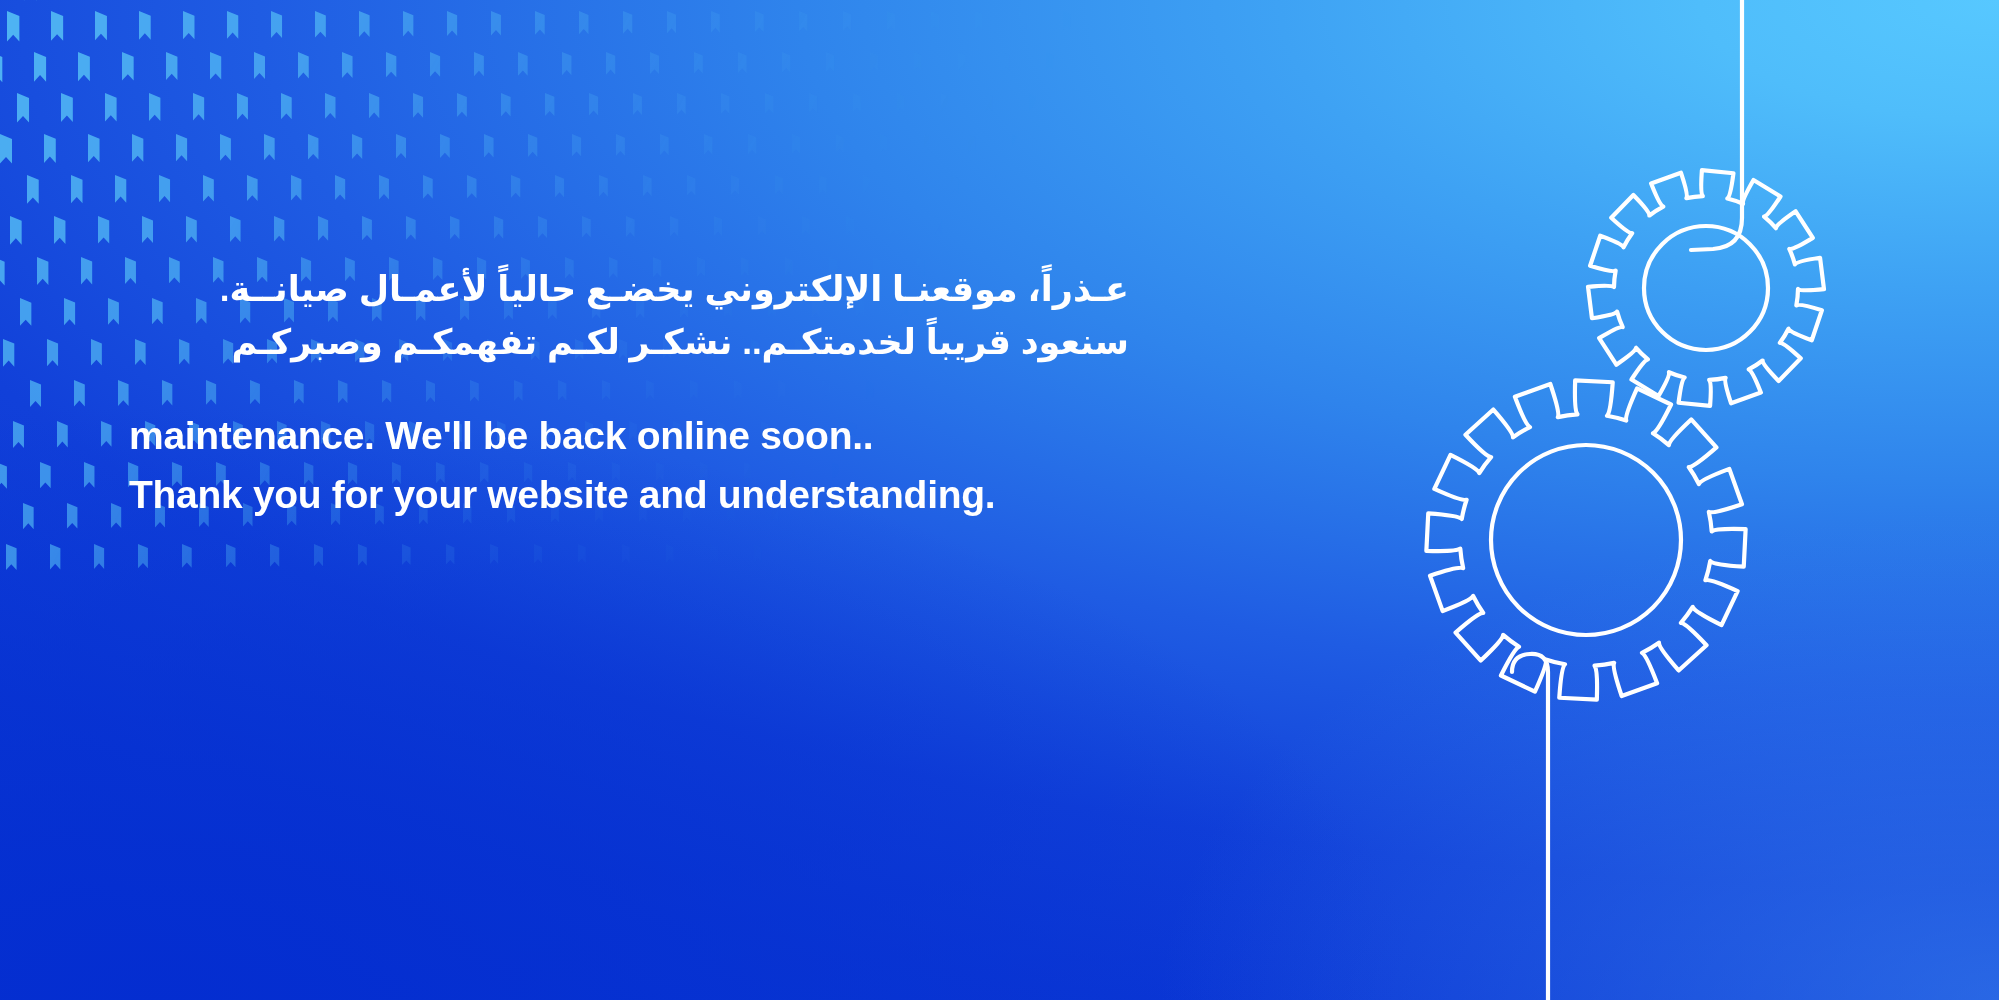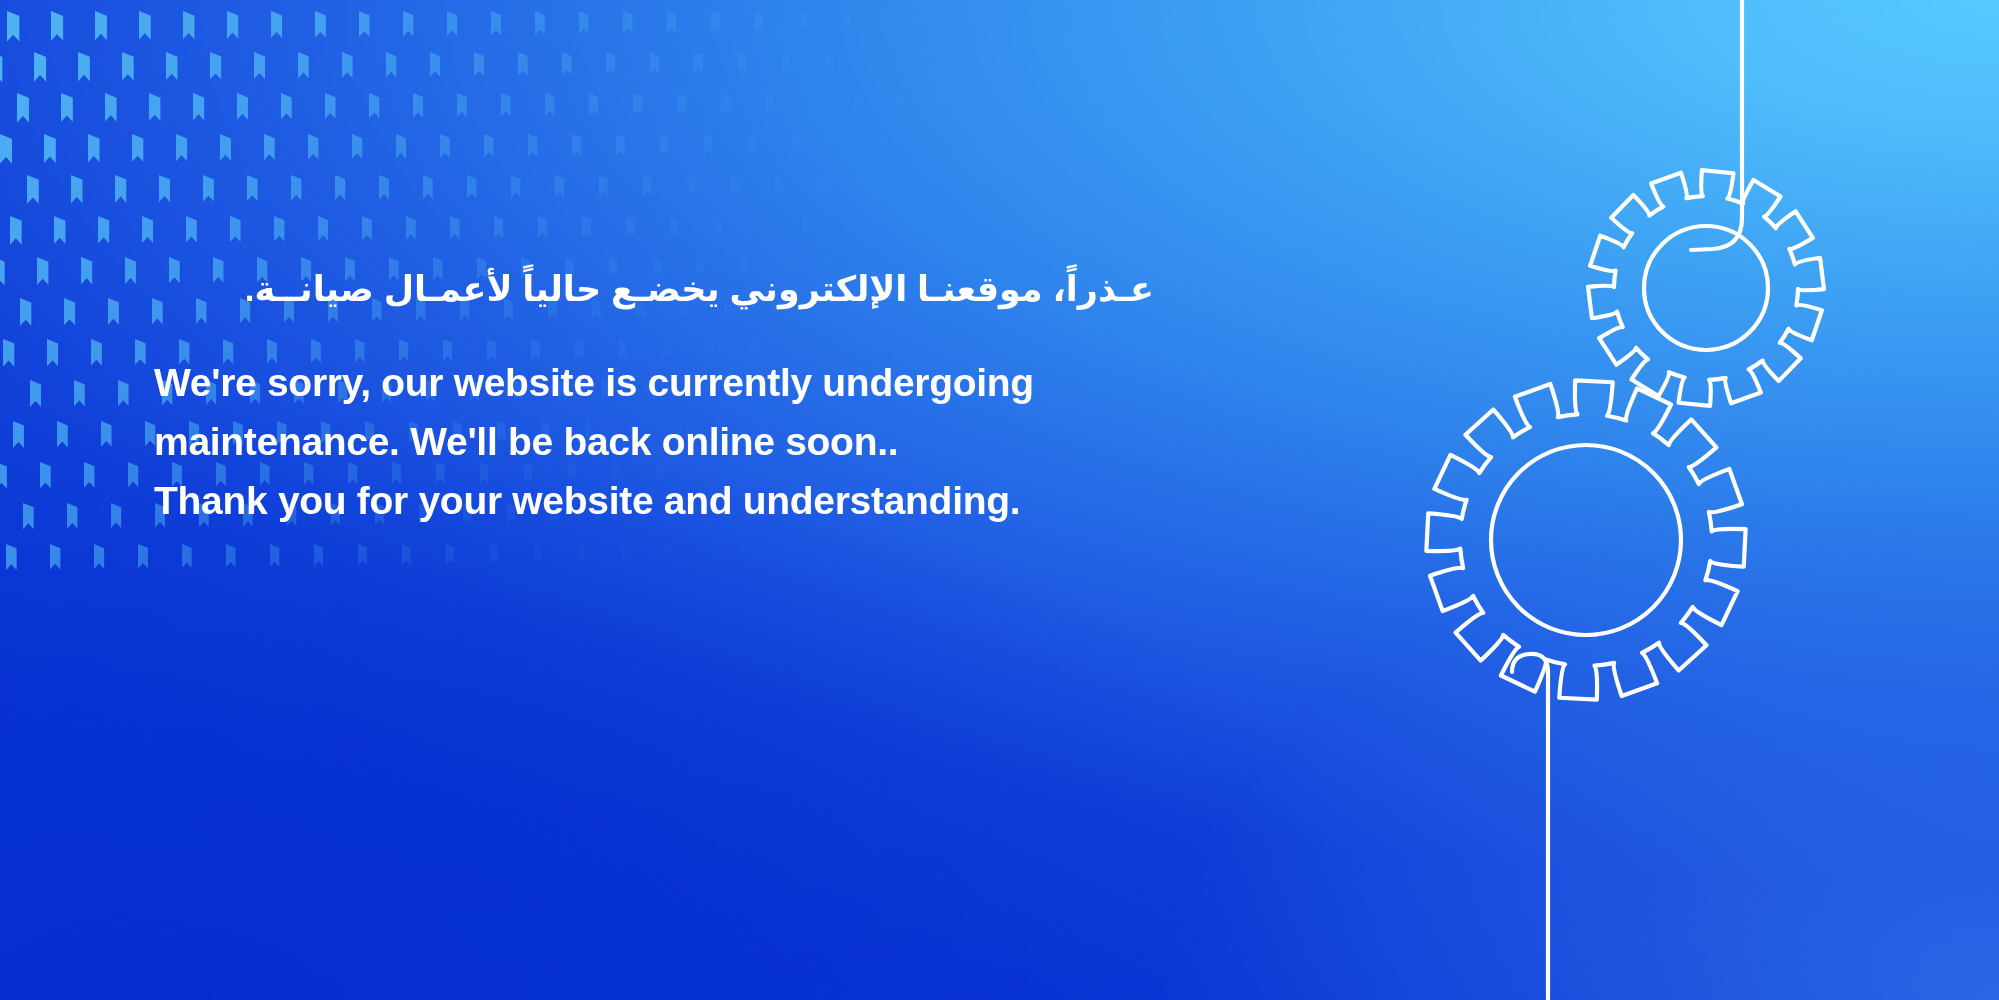--- a/index.html
+++ b/index.html
@@ -79,21 +79,21 @@
     top: 0;
     width: 820px;
     height: 1000px;
     pointer-events: none;
   }
   .art svg { display:block; width:100%; height:100%; overflow: visible; }
 
   
   .copy {
     position: absolute;
-    left: 154px;
+    left: 129px;
     top: 262px;
     width: 1000px;
     color: #ffffff;
   }
   .ar-block {
     direction: rtl;
     text-align: right;
     unicode-bidi: isolate;
     display: block;
   }
@@ -514,23 +514,23 @@
 
         <path d="M333,672 Q333,655 351,654 Q369,653 369,672 L369,1010"></path>
       </g>
     </svg>
   </div>
 
   <div class="copy">
 
     <div class="ar-block" lang="ar" dir="rtl">
       <span class="ar-line">عـذراً، موقعنـا الإلكتروني يخضـع حالياً لأعمـال صيانــة.</span>
+      <span class="ar-line">سنعود قريباً لخدمتكـم.. نشكـر لكـم تفهمكـم وصبركـم</span>
     </div>
 
     <div class="en-block" lang="en" dir="ltr">
-      <span class="en-line">We're sorry, our website is currently undergoing</span>
       <span class="en-line">maintenance. We'll be back online soon..</span>
       <span class="en-line">Thank you for your website and understanding.</span>
     </div>
 
   </div>
 
 </div>
 
 </body></html>

